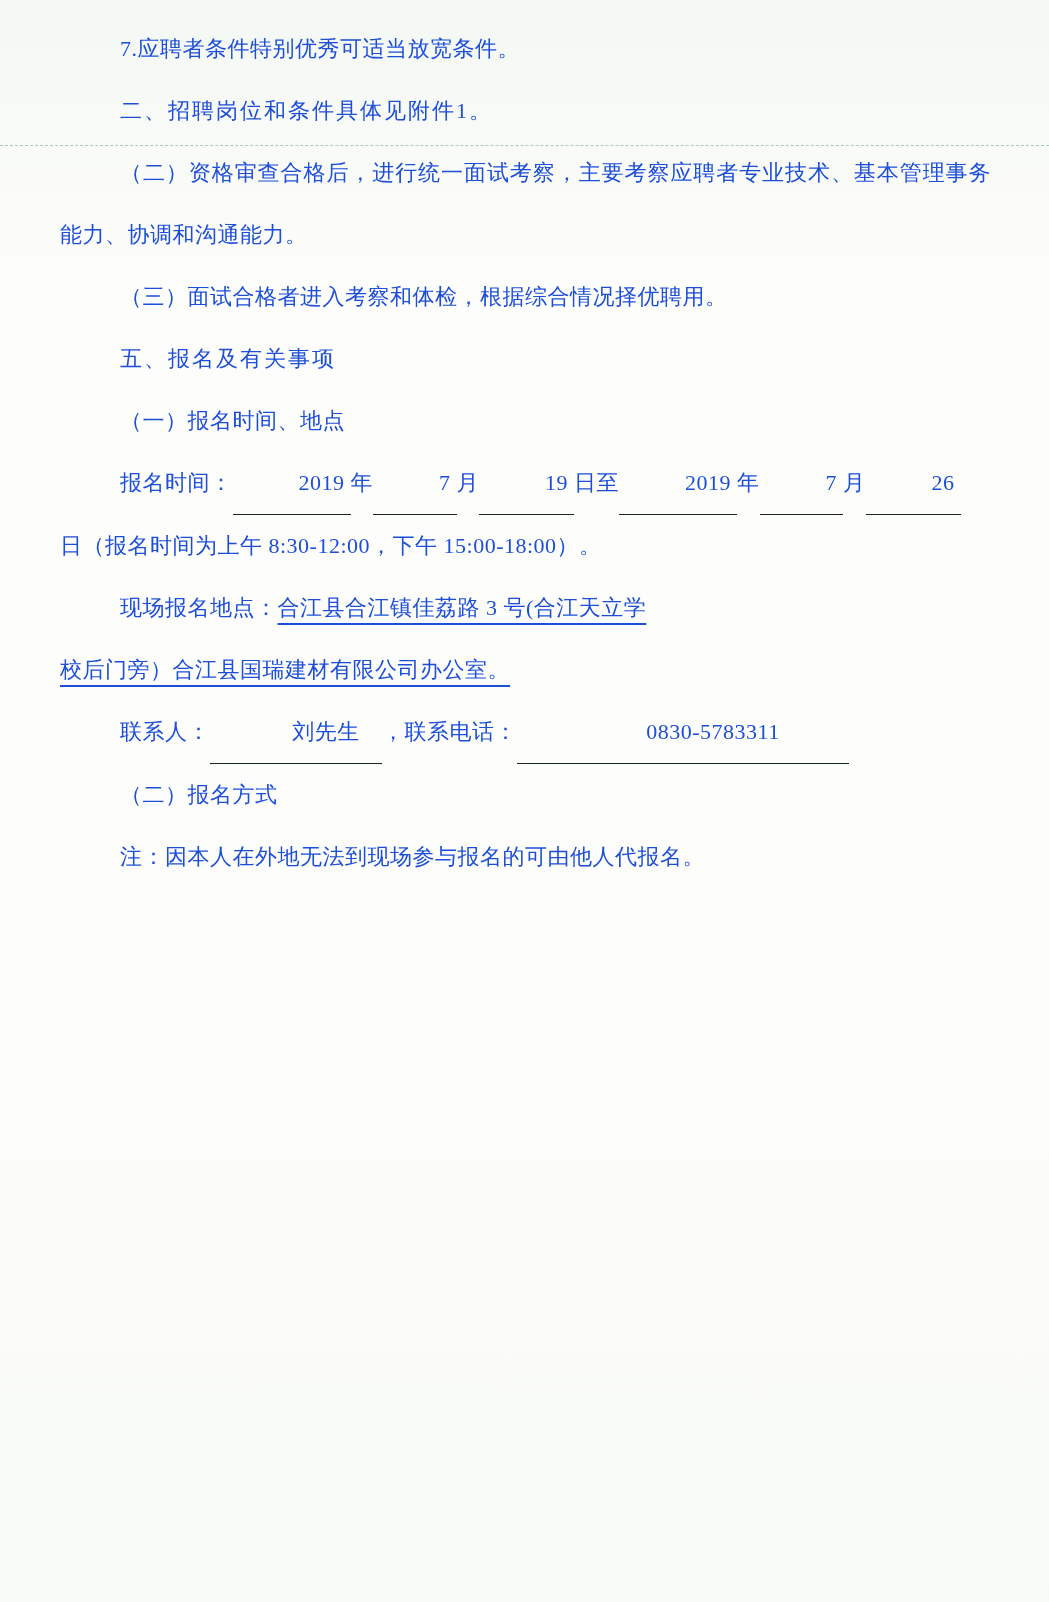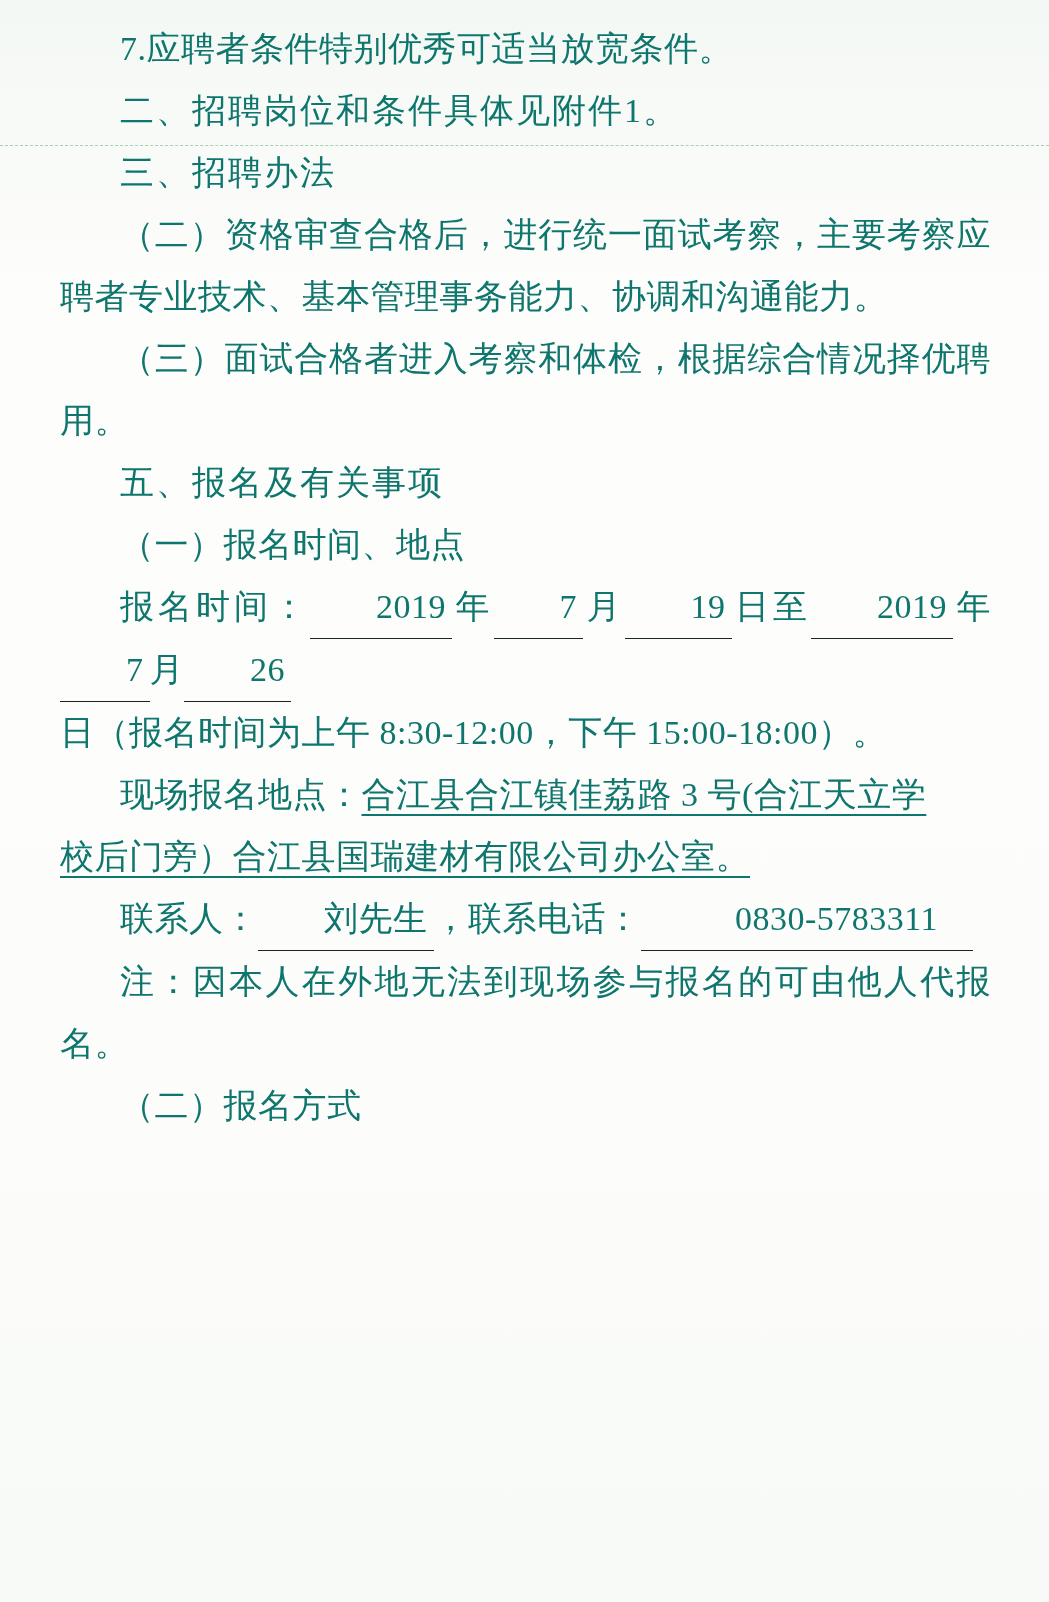--- a/index.html
+++ b/index.html
@@ -33,24 +33,24 @@
     top: 145px;
     border-top: 1px dashed #9fc3b0;
     opacity: .85;
   }
   .content {
     position: relative;
     padding: 18px 58px 0 60px;
   }
   p {
     margin: 0 0 0 0;
-    font-size: 34px;
+    font-size: 22px;
     line-height: 62px;
     letter-spacing: 0.5px;
-    color: #0f766e;
+    color: #1d4ed8;
     text-align: justify;
   }
   .indent { text-indent: 60px; }
   .heading {
     font-weight: normal;
     text-indent: 60px;
     letter-spacing: 2px;
   }
   .underline {
     text-decoration: underline;
@@ -71,21 +71,20 @@
 <div class="page">
 
   <div class="cut-line"></div>
 
   <div class="content">
 
     <p class="indent">7.应聘者条件特别优秀可适当放宽条件。</p>
 
     <p class="heading">二、招聘岗位和条件具体见附件1。</p>
 
-    <p class="heading">三、招聘办法</p>
 
 
     <p class="indent">（二）资格审查合格后，进行统一面试考察，主要考察应聘者专业技术、基本管理事务能力、协调和沟通能力。</p>
 
     <p class="indent">（三）面试合格者进入考察和体检，根据综合情况择优聘用。</p>
 
     <p class="heading">五、报名及有关事项</p>
 
     <p class="indent">（一）报名时间、地点</p>
 
@@ -94,19 +93,19 @@
     </p>
 
     <p class="indent">
       <span>现场报名地点：</span><span class="underline">合江县合江镇佳荔路 3 号(合江天立学</span><br><span class="underline">校后门旁）合江县国瑞建材有限公司办公室。</span>
     </p>
 
     <p class="indent">
       <span>联系人：</span><span class="ul-blank" style="min-width:160px">刘先生</span><span>，联系电话：</span><span class="ul-blank num" style="min-width:320px">0830-5783311</span>
     </p>
 
+    <p class="indent">（二）报名方式</p>
+
     <p class="indent">注：因本人在外地无法到现场参与报名的可由他人代报名。</p>
-
-    <p class="indent">（二）报名方式</p>
 
 
   </div>
 </div>
 
 </body></html>

